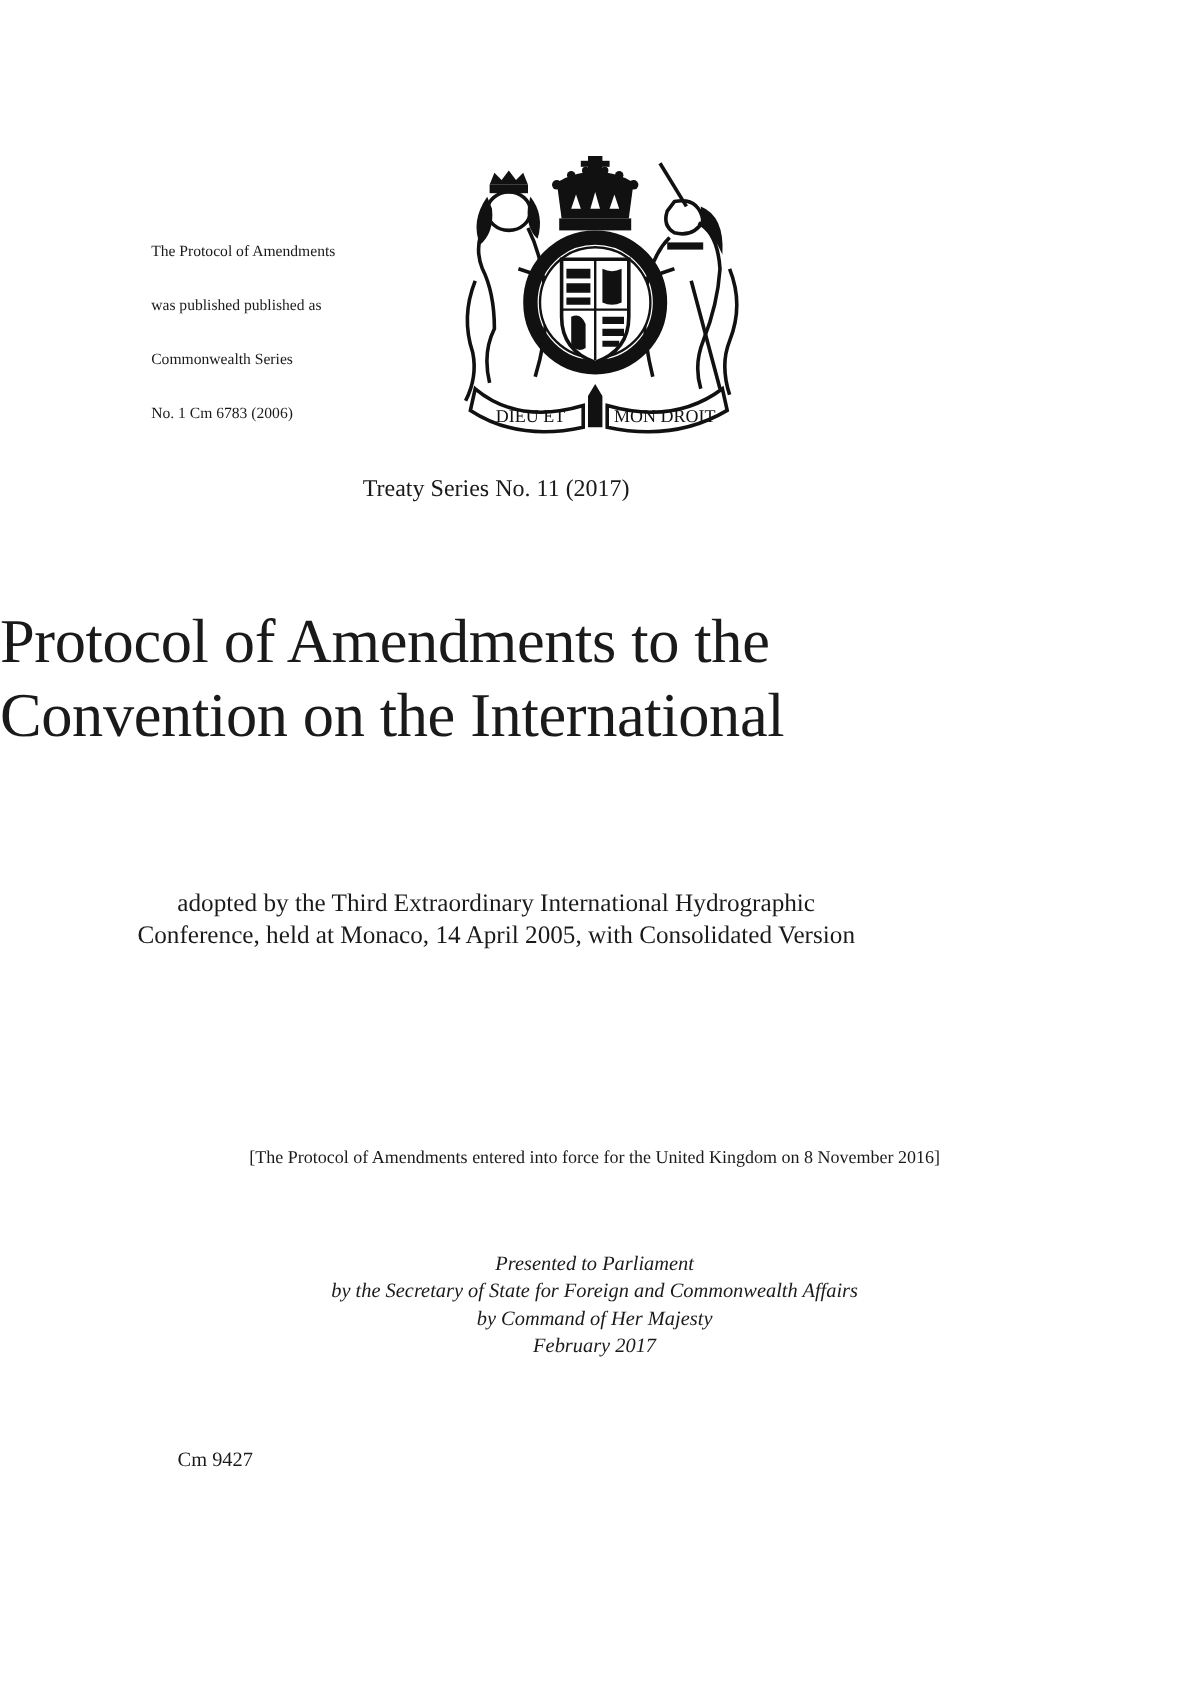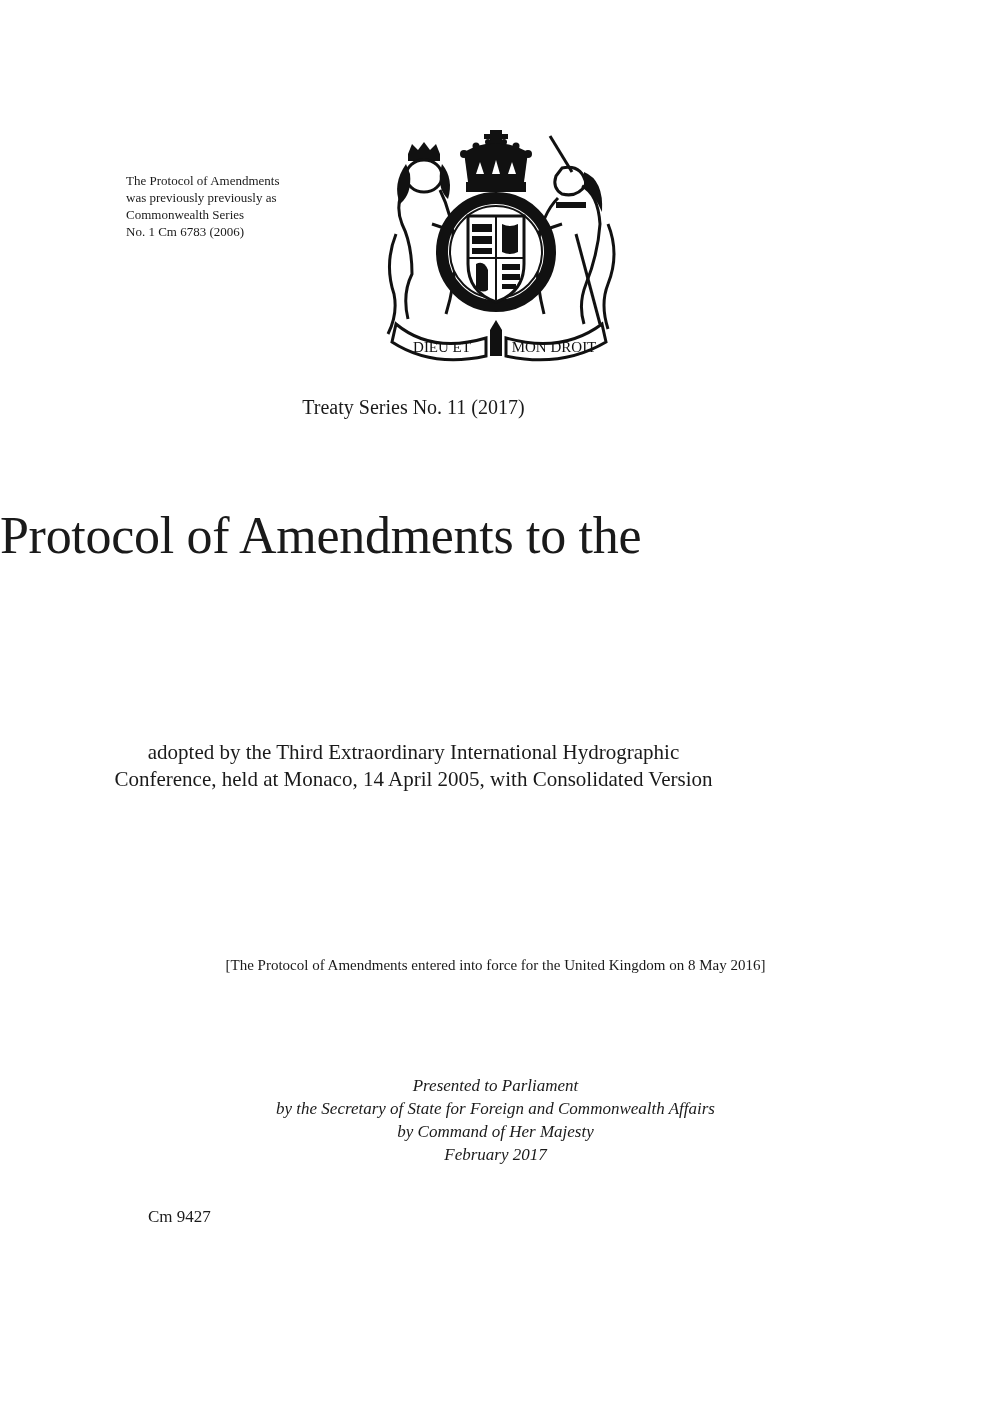--- a/index.html
+++ b/index.html
@@ -4,48 +4,48 @@
   <style>
     html, body { margin: 0; padding: 0; background: #ffffff; }
     body {
       width: 991px; height: 1401px; position: relative; overflow: hidden;
       font-family: "Liberation Serif", "DejaVu Serif", serif; color: #1a1a1a;
     }
     .abs { position: absolute; }
     .note {
       left: 126px; top: 172px; font-size: 13px; line-height: 17px; width: 230px;
     }
-    .note div { white-space: nowrap; }
+    .note div { white-space: nowrap; margin-top: 28px; }
     .crest { left: 372px; top: 124px; width: 250px; height: 240px; }
     .series {
       left: 0; width: 827px; top: 396px; text-align: center; font-size: 20px;
     }
     .title {
       left: 0; width: 991px; top: 505px; text-align: left; font-size: 52px; line-height: 61px;
       letter-spacing: -0.3px;
     }
     .subtitle {
       left: 0; width: 827px; top: 739px; text-align: center; font-size: 21px; line-height: 27px;
     }
     .force {
       left: 0; width: 991px; top: 957px; text-align: center; font-size: 15px;
     }
     .presented {
-      left: 0; width: 991px; top: 1074px; text-align: center; font-size: 17px; line-height: 23px; font-style: italic;
+      left: 0; width: 991px; top: 1041px; text-align: center; font-size: 17px; line-height: 23px; font-style: italic;
     }
     .cm {
       left: 148px; top: 1207px; font-size: 17px;
     }
   </style>
 </head>
 <body>
 
 <div class="abs note">
   <div>The Protocol of Amendments</div>
-  <div>was previously previously as</div>
+  <div>was published published as</div>
   <div>Commonwealth Series</div>
   <div>No. 1 Cm 6783 (2006)</div>
 </div>
 
 <div class="abs crest">
   <svg width="250" height="240" viewBox="0 0 250 240">
 
     <g fill="#111">
       <rect x="118" y="6" width="12" height="14"></rect>
       <rect x="112" y="10" width="24" height="5"></rect>
@@ -116,28 +116,29 @@
     <path d="M118 206 L124 196 L130 206 L130 232 L118 232 Z" fill="#111"></path>
     <text x="70" y="228" font-family="Liberation Serif, serif" font-size="15" text-anchor="middle" fill="#111">DIEU ET</text>
     <text x="182" y="228" font-family="Liberation Serif, serif" font-size="15" text-anchor="middle" fill="#111">MON DROIT</text>
   </svg>
 </div>
 
 <div class="abs series">Treaty Series No. 11 (2017)</div>
 
 <div class="abs title">
   <div>Protocol of Amendments to the</div>
+  <div>Convention on the International</div>
 </div>
 
 <div class="abs subtitle">
   <div>adopted by the Third Extraordinary International Hydrographic</div>
   <div>Conference, held at Monaco, 14 April 2005, with Consolidated Version</div>
 </div>
 
-<div class="abs force">[The Protocol of Amendments entered into force for the United Kingdom on 8 May 2016]</div>
+<div class="abs force">[The Protocol of Amendments entered into force for the United Kingdom on 8 November 2016]</div>
 
 <div class="abs presented">
   <div>Presented to Parliament</div>
   <div>by the Secretary of State for Foreign and Commonwealth Affairs</div>
   <div>by Command of Her Majesty</div>
   <div>February 2017</div>
 </div>
 
 <div class="abs cm">Cm 9427</div>
 

